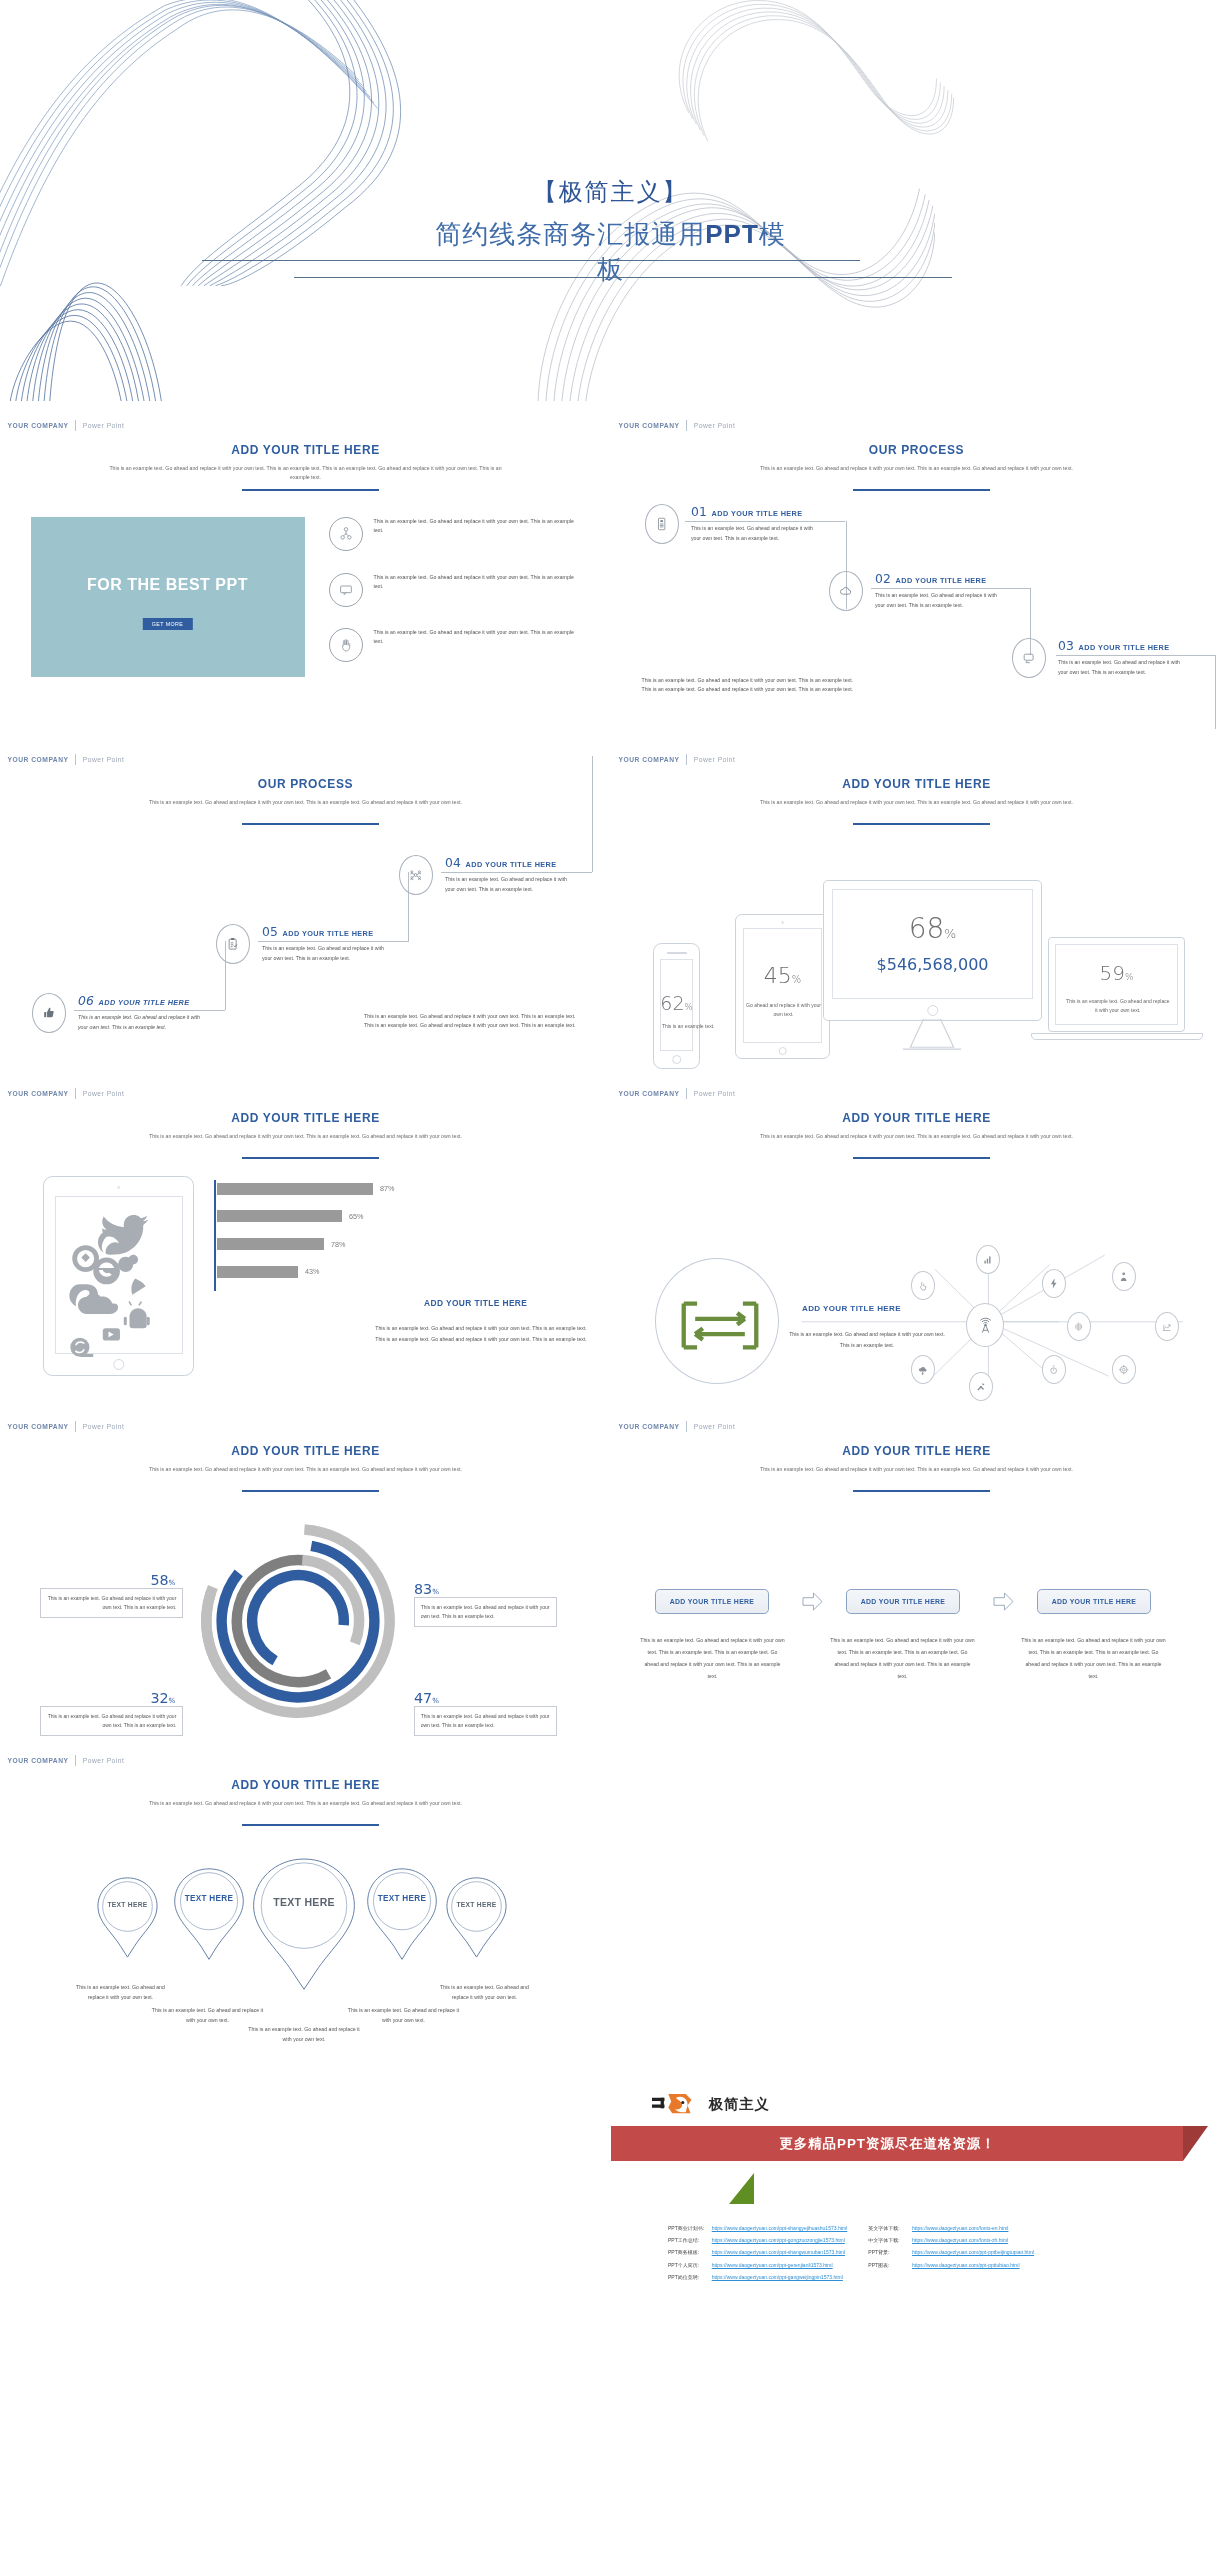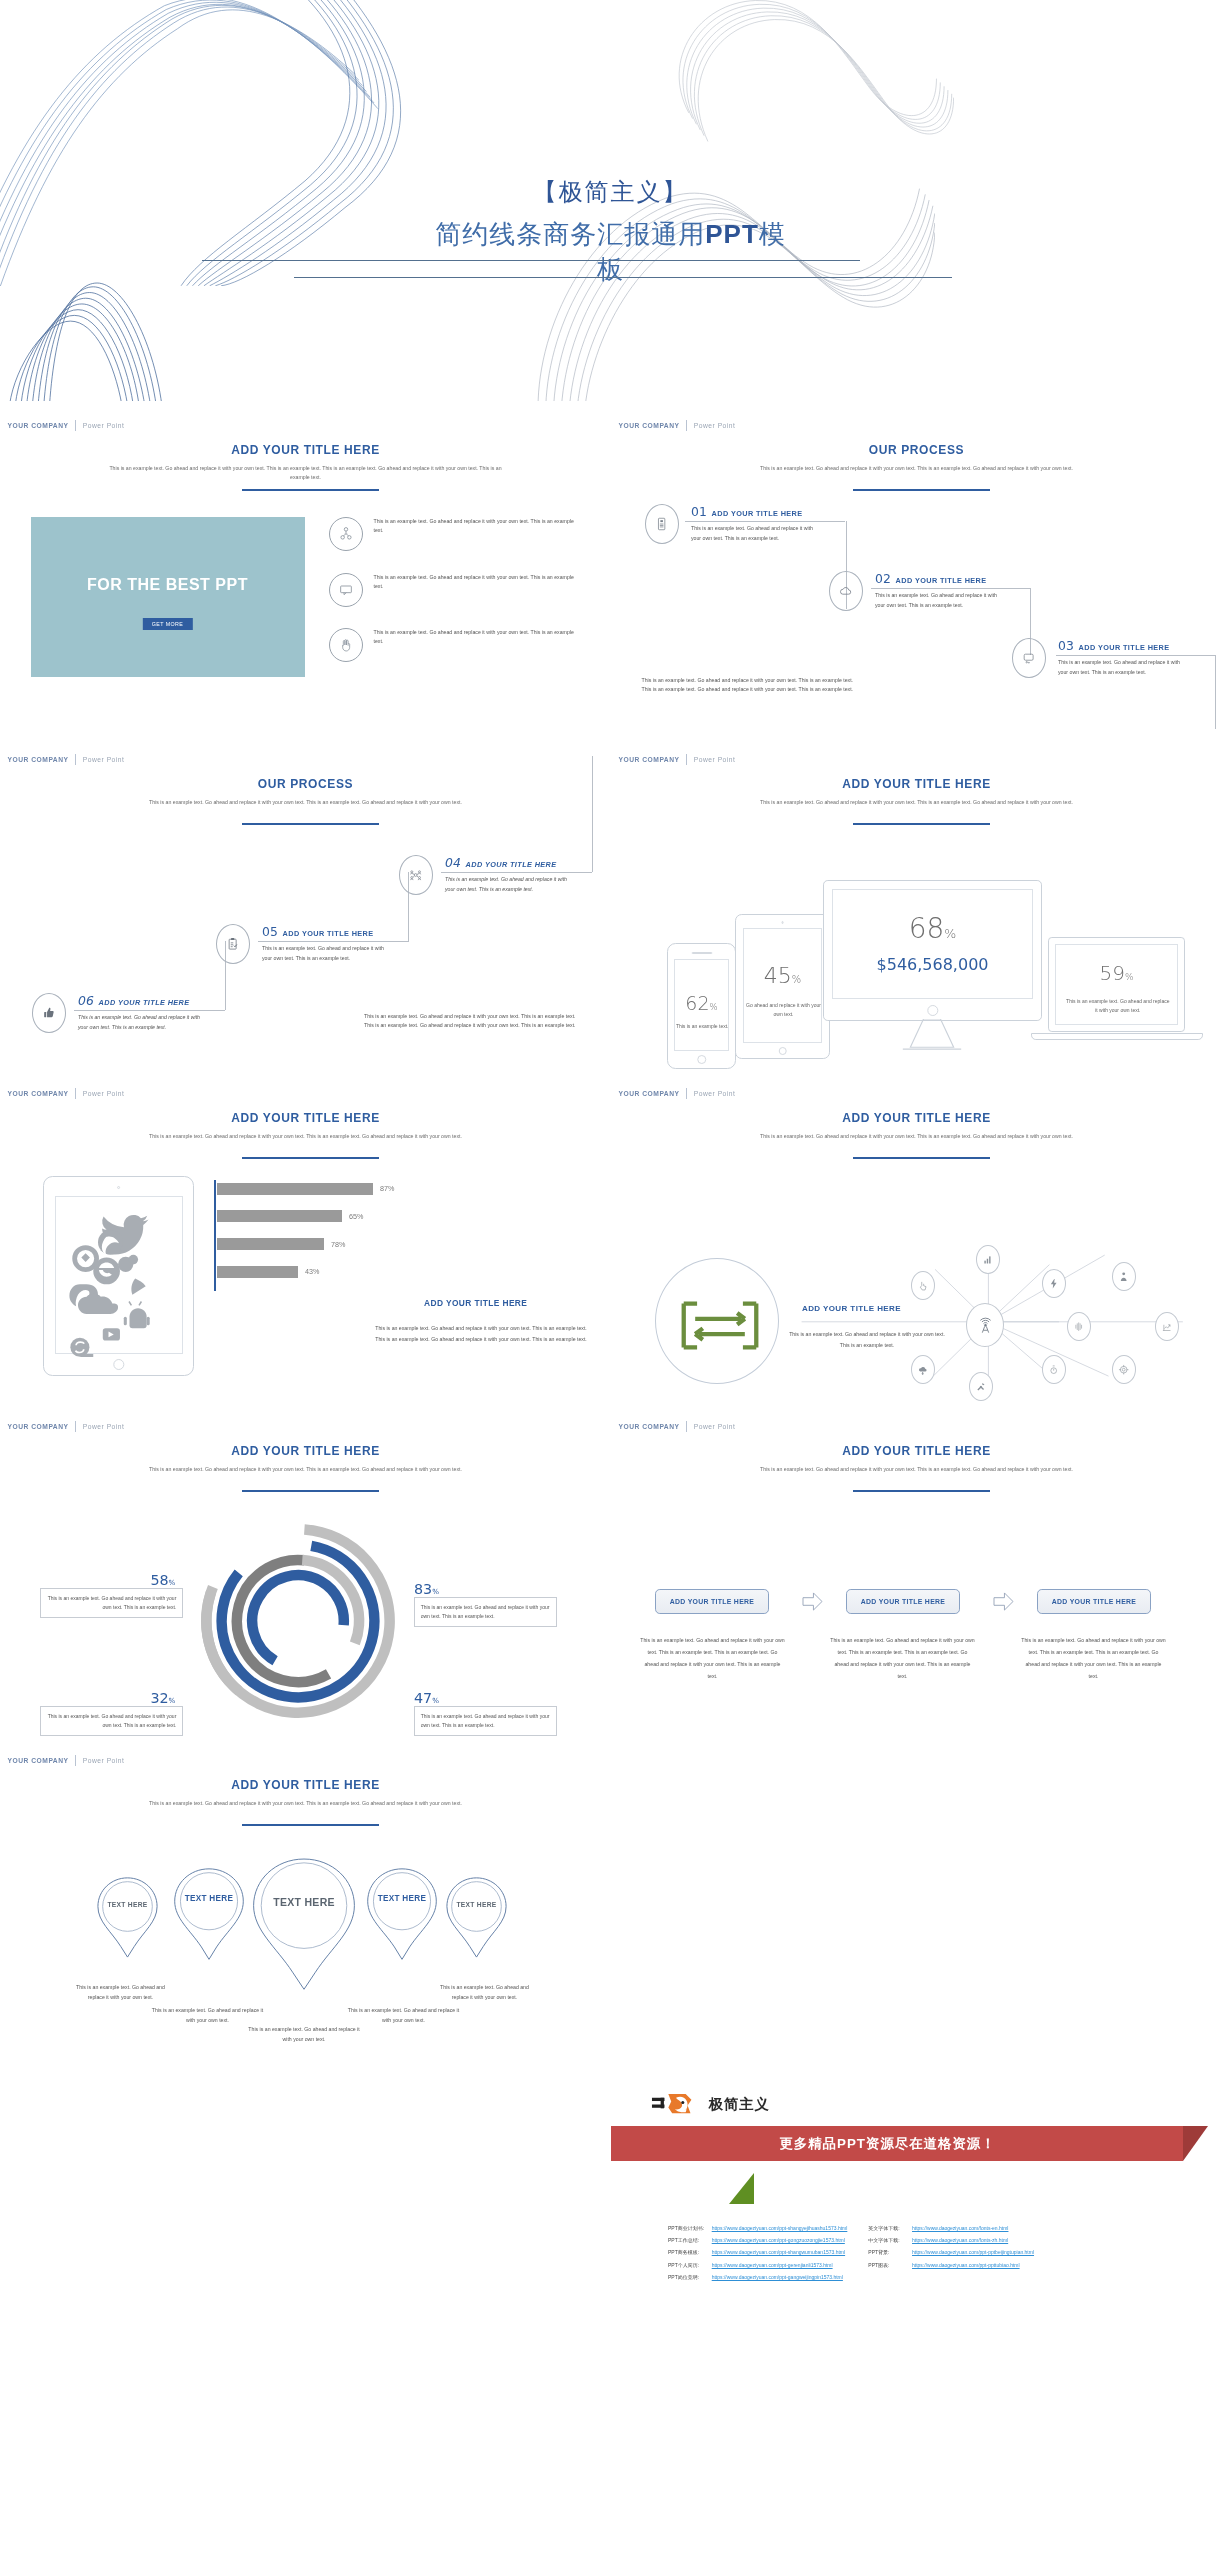--- a/index.html
+++ b/index.html
@@ -326,21 +326,21 @@
     <div class="slide-sub">This is an example text. Go ahead and replace it with your own text. This is an example text. Go ahead and replace it with your own text.</div>
     <div class="slide-rule"></div>
 
     <div class="conn" style="left:592px;top:21px;width:1px;height:116px;border-width:0 0 0 1px;"></div>
     <div class="conn" style="left:441px;top:137px;width:151px;height:1px;border-width:1px 0 0 0;"></div>
     <div class="conn" style="left:408px;top:137px;width:1px;height:69px;border-width:0 0 0 1px;"></div>
     <div class="conn" style="left:258px;top:206px;width:151px;height:1px;border-width:1px 0 0 0;"></div>
     <div class="conn" style="left:225px;top:206px;width:1px;height:69px;border-width:0 0 0 1px;"></div>
     <div class="conn" style="left:74px;top:275px;width:151px;height:1px;border-width:1px 0 0 0;"></div>
 
-    <div class="proc-node" style="left:399px;top:120px;font-style:italic;">
+    <div class="proc-node" style="left:399px;top:120px;">
       <div class="pn-circ" style="left:0;top:0;">
         <svg viewBox="0 0 24 24" fill="none" stroke="#7b838d" stroke-width="1.1">
           <circle cx="6" cy="7" r="1.6"></circle>
             <path d="M4 11c0-1.2.9-2 2-2s2 .8 2 2"></path>
           <circle cx="18" cy="7" r="1.6"></circle>
             <path d="M16 11c0-1.2.9-2 2-2s2 .8 2 2"></path>
           <circle cx="6" cy="16" r="1.6"></circle>
             <path d="M4 20c0-1.2.9-2 2-2s2 .8 2 2"></path>
           <circle cx="18" cy="16" r="1.6"></circle>
             <path d="M16 20c0-1.2.9-2 2-2s2 .8 2 2"></path>
@@ -397,21 +397,21 @@
   <div class="slide" style="left:611px;top:735px;">
     <div class="slide-head">
       <span class="sh-company">YOUR COMPANY</span>
       <span class="sh-div"></span>
       <span class="sh-sub">Power Point</span>
     </div>
     <div class="slide-title">ADD YOUR TITLE HERE</div>
     <div class="slide-sub">This is an example text. Go ahead and replace it with your own text. This is an example text. Go ahead and replace it with your own text.</div>
     <div class="slide-rule"></div>
 
-    <div class="dev" style="left:56px;top:208px;width:69px;height:126px;border-radius:8.6px;">
+    <div class="dev" style="left:42px;top:208px;width:47px;height:126px;border-radius:8.6px;">
       <div class="dev-screen" style="left:5.7px;top:15.3px;right:5.7px;bottom:17px;"></div>
       <div style="position:absolute;left:50%;top:7.6px;transform:translateX(-50%);width:21px;height:1.9px;border:0.8px solid #d5dae0;border-radius:1.9px;"></div>
       <div style="position:absolute;left:50%;bottom:3.8px;transform:translateX(-50%);width:9.5px;height:9.5px;border:1px solid #d5dae0;border-radius:50%;"></div>
       <div class="pct-big" style="position:absolute;left:0;top:48px;width:100%;text-align:center;font-size:19px;">
         <span>62</span><i>%</i>
       </div>
       <div style="position:absolute;left:5.7px;top:78px;width:57px;text-align:center;font-size:5px;line-height:1.7;color:#666;">This is an example text.</div>
     </div>
 
     <div class="dev" style="left:124px;top:179px;width:95px;height:145px;border-radius:6.7px;">

